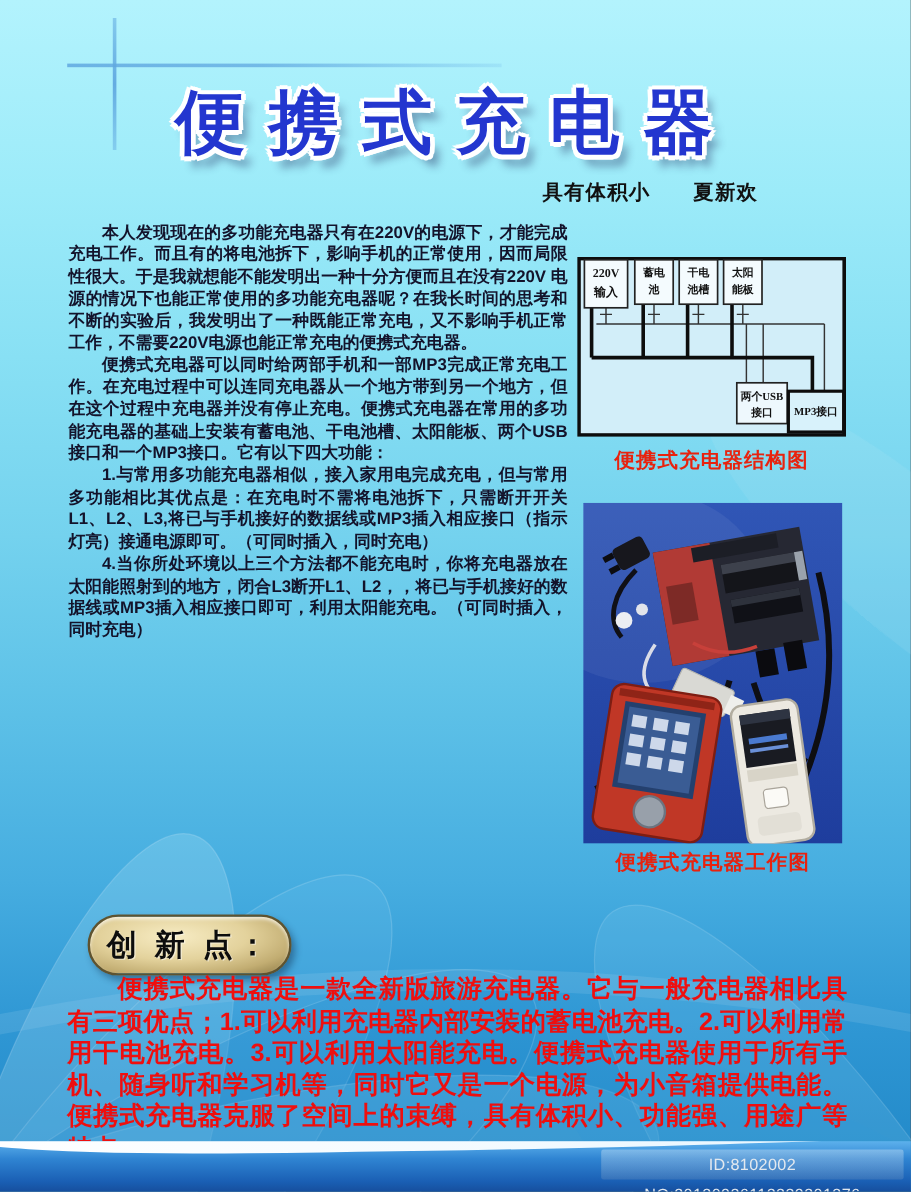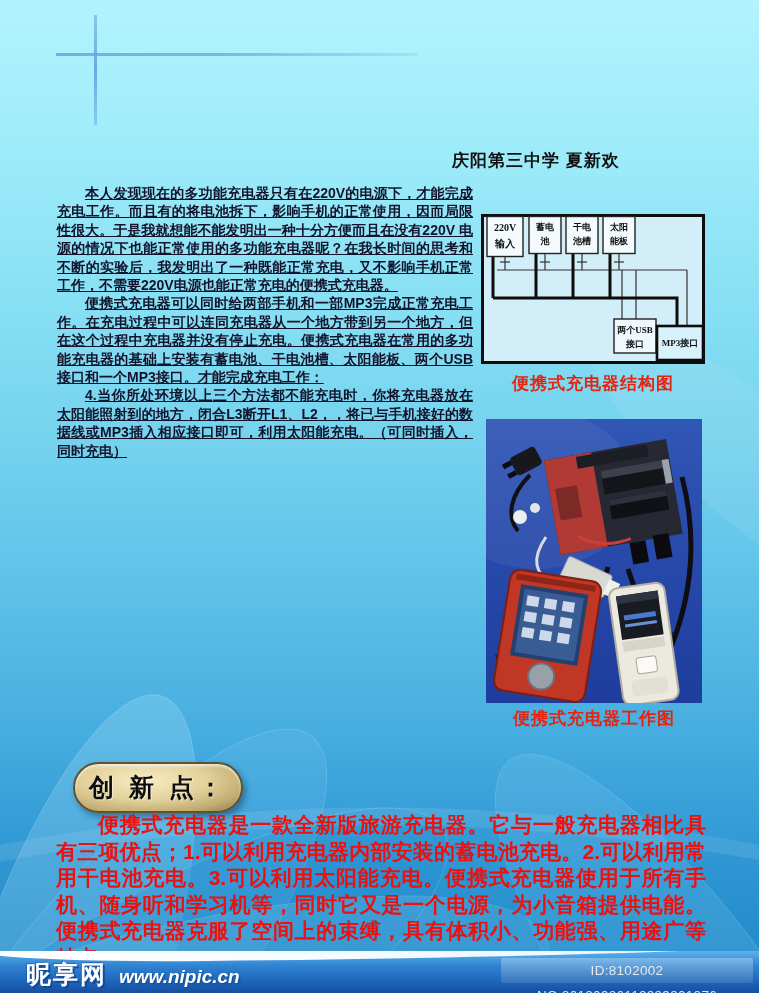--- a/index.html
+++ b/index.html
@@ -10,22 +10,22 @@
   }
   .bg-decor{position:absolute;left:0;top:0;width:759px;height:993px;pointer-events:none;}
   .cross-v{position:absolute;left:94px;top:15px;width:3px;height:110px;background:linear-gradient(180deg,rgba(96,168,224,.55),rgba(96,168,224,.95),rgba(96,168,224,.45));}
   .cross-h{position:absolute;left:56px;top:53px;width:362px;height:3px;background:linear-gradient(90deg,rgba(96,168,224,.85),rgba(96,168,224,.75) 45%,rgba(120,190,235,.25));}
   .page-title{
     position:absolute;left:20px;top:64px;width:720px;text-align:center;
     font-size:58px;font-weight:900;letter-spacing:20px;color:#2336cf;
     text-shadow:-3px -3px 0 #fff,3px -3px 0 #fff,-3px 3px 0 #fff,3px 3px 0 #fff,0 -4px 0 #fff,0 4px 0 #fff,-4px 0 0 #fff,4px 0 0 #fff,7px 9px 7px rgba(30,40,90,.45);
   }
   .byline{position:absolute;left:452px;top:149px;font-size:17px;font-weight:700;color:#111;letter-spacing:1px;}
-  .byline .author{}
-  .body-text{position:absolute;left:57px;top:184px;width:416px;color:#13132b;font-size:14px;font-weight:700;line-height:18.4px;text-align:justify;text-decoration:underline;}
+  .byline .author{margin-left:30px;}
+  .body-text{position:absolute;left:57px;top:184px;width:416px;color:#13132b;font-size:14px;font-weight:700;line-height:18.4px;text-align:justify;}
   .body-text p{margin:0;text-indent:2em;}
   .panel{position:absolute;left:481px;top:214px;width:224px;height:150px;}
   .fig-caption{position:absolute;font-size:17px;font-weight:900;color:#e8220e;text-align:center;letter-spacing:1px;}
   .cap-structure{left:481px;top:372px;width:224px;}
   .photo{position:absolute;left:486px;top:419px;width:216px;height:284px;}
   .cap-photo{left:486px;top:707px;width:216px;text-align:center;}
   .badge{
     position:absolute;left:73px;top:762px;width:166px;height:47px;border-radius:26px;
     background:radial-gradient(ellipse at 42% 35%,#f7ecc4 0%,#e3d29c 45%,#c2ad72 75%,#8e7b46 100%);
     border:2px solid #5e5330;box-shadow:3px 4px 6px rgba(10,30,60,.4), inset 0 2px 3px rgba(255,255,255,.7);
@@ -55,29 +55,31 @@
       <ellipse cx="700" cy="1030" rx="330" ry="95" transform="rotate(55 700 1030)" fill="rgba(150,215,245,0.30)" stroke="rgba(255,255,255,0.25)"></ellipse>
       <ellipse cx="730" cy="1040" rx="300" ry="85" transform="rotate(30 730 1040)" fill="rgba(60,160,220,0.28)"></ellipse>
       <ellipse cx="760" cy="470" rx="220" ry="60" transform="rotate(40 760 470)" fill="rgba(210,240,252,0.20)"></ellipse>
       <path d="M0,845 Q380,770 759,845 L759,860 Q380,790 0,862 Z" fill="rgba(255,255,255,0.18)"></path>
     </g>
   </svg>
 
   <div class="cross-v"></div>
   <div class="cross-h"></div>
 
+  <div class="page-title">便携式充电器</div>
 
   <div class="byline">
-    <span>庆阳第三中学</span>
+    <span>具有体积小</span>
     <span class="author">夏新欢</span>
   </div>
 
   <div class="body-text">
     <p>本人发现现在的多功能充电器只有在220V的电源下，才能完成充电工作。而且有的将电池拆下，影响手机的正常使用，因而局限性很大。于是我就想能不能发明出一种十分方便而且在没有220V 电源的情况下也能正常使用的多功能充电器呢？在我长时间的思考和不断的实验后，我发明出了一种既能正常充电，又不影响手机正常工作，不需要220V电源也能正常充电的便携式充电器。</p>
-    <p>便携式充电器可以同时给两部手机和一部MP3完成正常充电工作。在充电过程中可以连同充电器从一个地方带到另一个地方，但在这个过程中充电器并没有停止充电。便携式充电器在常用的多功能充电器的基础上安装有蓄电池、干电池槽、太阳能板、两个USB接口和一个MP3接口。才能完成充电工作：</p>
+    <p>便携式充电器可以同时给两部手机和一部MP3完成正常充电工作。在充电过程中可以连同充电器从一个地方带到另一个地方，但在这个过程中充电器并没有停止充电。便携式充电器在常用的多功能充电器的基础上安装有蓄电池、干电池槽、太阳能板、两个USB接口和一个MP3接口。它有以下四大功能：</p>
+    <p>1.与常用多功能充电器相似，接入家用电完成充电，但与常用多功能相比其优点是：在充电时不需将电池拆下，只需断开开关L1、L2、L3,将已与手机接好的数据线或MP3插入相应接口（指示灯亮）接通电源即可。（可同时插入，同时充电）</p>
     <p>4.当你所处环境以上三个方法都不能充电时，你将充电器放在太阳能照射到的地方，闭合L3断开L1、L2，，将已与手机接好的数据线或MP3插入相应接口即可，利用太阳能充电。（可同时插入，同时充电）</p>
   </div>
 
   <div class="panel">
     <svg viewBox="0 0 224 150" width="224" height="150">
       <rect x="1.5" y="1.5" width="221" height="147" fill="#d2eef9" stroke="#0d0d0d" stroke-width="3"></rect>
 
       <line x1="16" y1="56" x2="206" y2="56" stroke="#333" stroke-width="1.2"></line>
 
       <g stroke="#333" stroke-width="1.2">
@@ -201,20 +203,16 @@
         <rect x="-18" y="34" width="36" height="16" rx="4" fill="#e2dfd6"></rect>
       </g>
     </svg>
   </div>
   <div class="fig-caption cap-photo">便携式充电器工作图</div>
 
   <div class="badge">创 新 点：</div>
   <div class="innovation-text">便携式充电器是一款全新版旅游充电器。它与一般充电器相比具有三项优点；1.可以利用充电器内部安装的蓄电池充电。2.可以利用常用干电池充电。3.可以利用太阳能充电。便携式充电器使用于所有手机、随身听和学习机等，同时它又是一个电源，为小音箱提供电能。便携式充电器克服了空间上的束缚，具有体积小、功能强、用途广等特点。</div>
 
   <div class="footer">
-    <div class="site">
-      <span class="site-name">昵享网</span>
-      <span class="site-url">www.nipic.cn</span>
-    </div>
     <div class="id-strip">ID:8102002 NO:20120926112239301376</div>
   </div>
 
 </div>
 
 </body></html>

